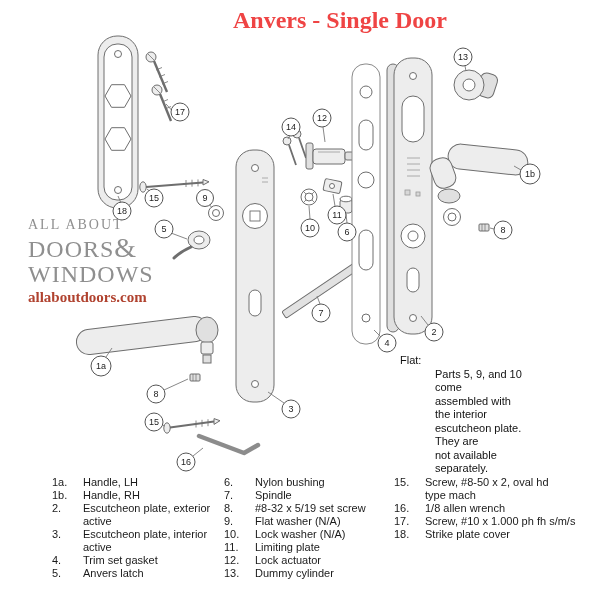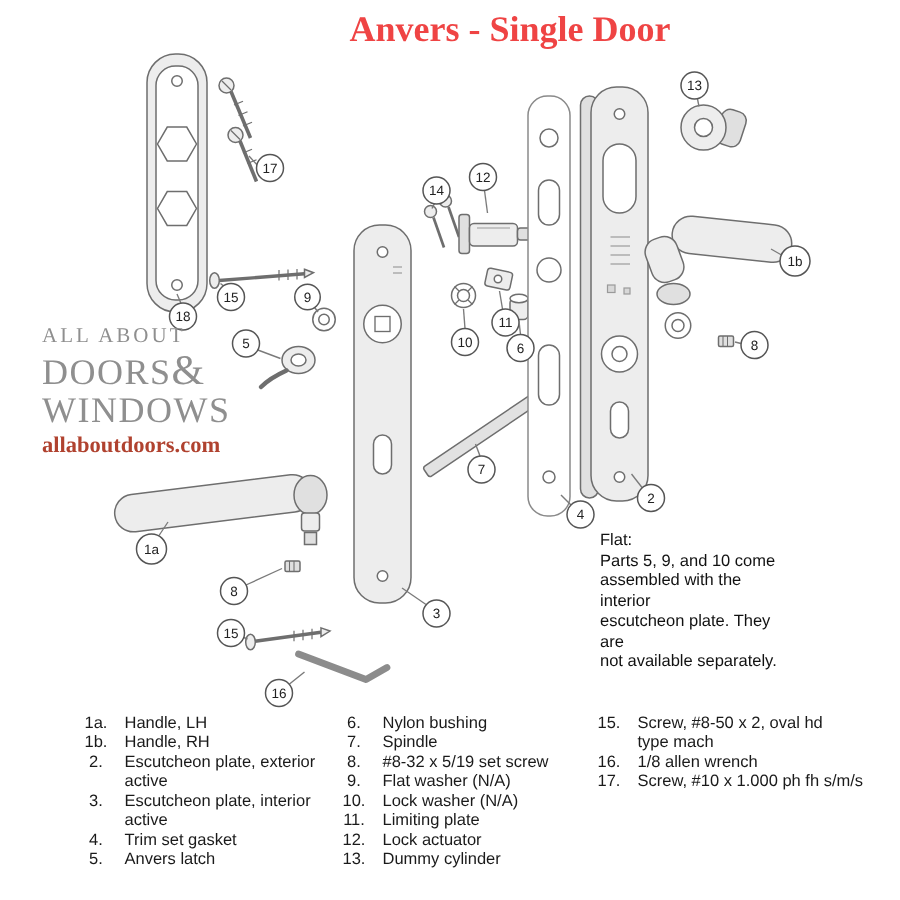--- a/index.html
+++ b/index.html
@@ -19,28 +19,28 @@
   .callout text{font-family:"Liberation Sans",sans-serif;font-size:9px;fill:#222;text-anchor:middle;}
   .mark{stroke:#9a9a9a;stroke-width:0.8;}
 
   .watermark{position:absolute;left:28px;top:218px;font-family:"Liberation Serif",serif;color:#8f8f8f;line-height:1.05;}
   .wm-line1{font-size:14px;letter-spacing:2px;}
   .wm-line2,.wm-line3{font-size:24px;font-weight:normal;letter-spacing:1px;}
   .wm-amp{font-size:28px;}
   .wm-url{font-size:15px;font-weight:bold;color:#b0422f;margin-top:3px;letter-spacing:0px;}
 
   .note{position:absolute;left:400px;top:354px;width:128px;font-size:11px;line-height:13.5px;color:#111;}
-  .note-body{white-space:pre-line;}
+  .note-body{white-space:pre-line;margin-left:35px;}
 
   .parts-list{position:absolute;left:52px;top:476px;display:flex;}
   .pl-col1{width:172px;}
   .pl-col2{width:170px;}
   .pl-col3{width:200px;}
   .pl-item{display:flex;font-size:11px;line-height:13px;}
-  .pl-num{width:24px;text-align:center;margin-right:7px;flex:none;}
+  .pl-num{width:24px;text-align:left;margin-right:7px;flex:none;}
   .pl-name{white-space:pre-line;}
 </style>
 </head>
 <body>
 
 <div class="page">
 
   <div class="title">Anvers - Single Door</div>
 
   <svg class="diagram" width="600" height="475" viewBox="0 0 600 475">
@@ -400,16 +400,20 @@
 type mach</span>
       </div>
       <div class="pl-item">
         <span class="pl-num">16.</span>
         <span class="pl-name">1/8 allen wrench</span>
       </div>
       <div class="pl-item">
         <span class="pl-num">17.</span>
         <span class="pl-name">Screw, #10 x 1.000 ph fh s/m/s</span>
       </div>
+      <div class="pl-item">
+        <span class="pl-num">18.</span>
+        <span class="pl-name">Strike plate cover</span>
+      </div>
     </div>
   </div>
 
 </div>
 
 </body></html>

